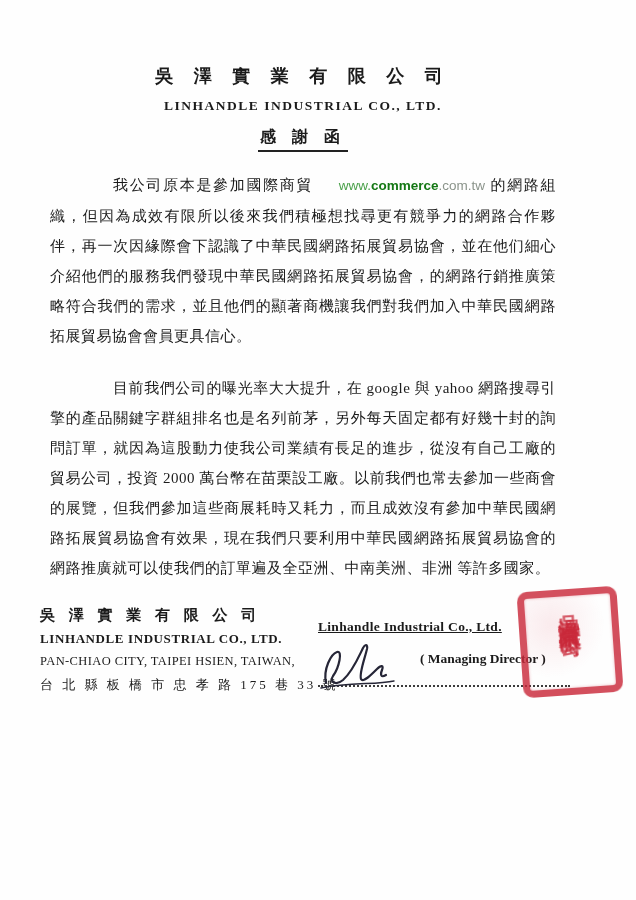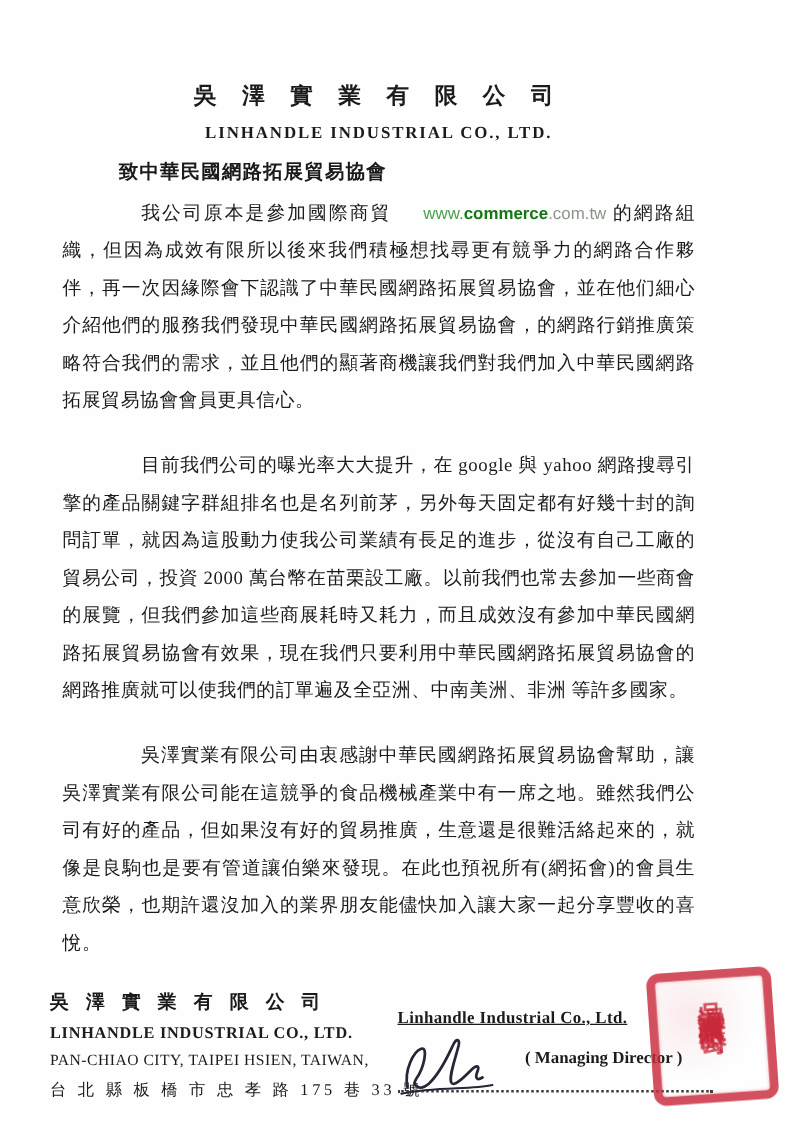--- a/index.html
+++ b/index.html
@@ -165,28 +165,29 @@
     height: 88px;
   }
 </style>
 </head>
 <body>
 
 <div class="page">
 
   <div class="hdr-company-zh">吳 澤 實 業 有 限 公 司</div>
   <div class="hdr-company-en">LINHANDLE INDUSTRIAL CO., LTD.</div>
-
-  <div class="recipient">致中華民國網路拓展貿易協會</div>
+  <div class="hdr-title-wrap">
+    <span class="hdr-title">感 謝 函</span>
+  </div>
+
 
   <p class="para"><span>我公司原本是參加國際商貿 </span><a href="#" class="url"><span class="u-www">www.</span><span class="u-domain">commerce</span><span class="u-tld">.com.tw</span></a><span> 的網路組織，但因為成效有限所以後來我們積極想找尋更有競爭力的網路合作夥伴，再一次因緣際會下認識了中華民國網路拓展貿易協會，並在他们細心介紹他們的服務我們發現中華民國網路拓展貿易協會，的網路行銷推廣策略符合我們的需求，並且他們的顯著商機讓我們對我們加入中華民國網路拓展貿易協會會員更具信心。</span></p>
 
   <p class="para">目前我們公司的曝光率大大提升，在 google 與 yahoo 網路搜尋引擎的產品關鍵字群組排名也是名列前茅，另外每天固定都有好幾十封的詢問訂單，就因為這股動力使我公司業績有長足的進步，從沒有自己工廠的貿易公司，投資 2000 萬台幣在苗栗設工廠。以前我們也常去參加一些商會的展覽，但我們參加這些商展耗時又耗力，而且成效沒有參加中華民國網路拓展貿易協會有效果，現在我們只要利用中華民國網路拓展貿易協會的網路推廣就可以使我們的訂單遍及全亞洲、中南美洲、非洲 等許多國家。</p>
 
-  <p class="para">吳澤實業有限公司由衷感謝中華民國網路拓展貿易協會幫助，讓吳澤實業有限公司能在這競爭的食品機械產業中有一席之地。雖然我們公司有好的產品，但如果沒有好的貿易推廣，生意還是很難活絡起來的，就像是良駒也是要有管道讓伯樂來發現。在此也預祝所有(網拓會)的會員生意欣榮，也期許還沒加入的業界朋友能儘快加入讓大家一起分享豐收的喜悅。</p>
 
   <div class="footer">
 
     <div class="footer-left">
       <div class="ft-company-zh">吳 澤 實 業 有 限 公 司</div>
       <div class="ft-company-en">LINHANDLE INDUSTRIAL CO., LTD.</div>
       <div class="ft-addr">PAN-CHIAO CITY, TAIPEI HSIEN, TAIWAN,</div>
       <div class="ft-addr-zh">台 北 縣 板 橋 市 忠 孝 路 175 巷 33 號</div>
     </div>
 

